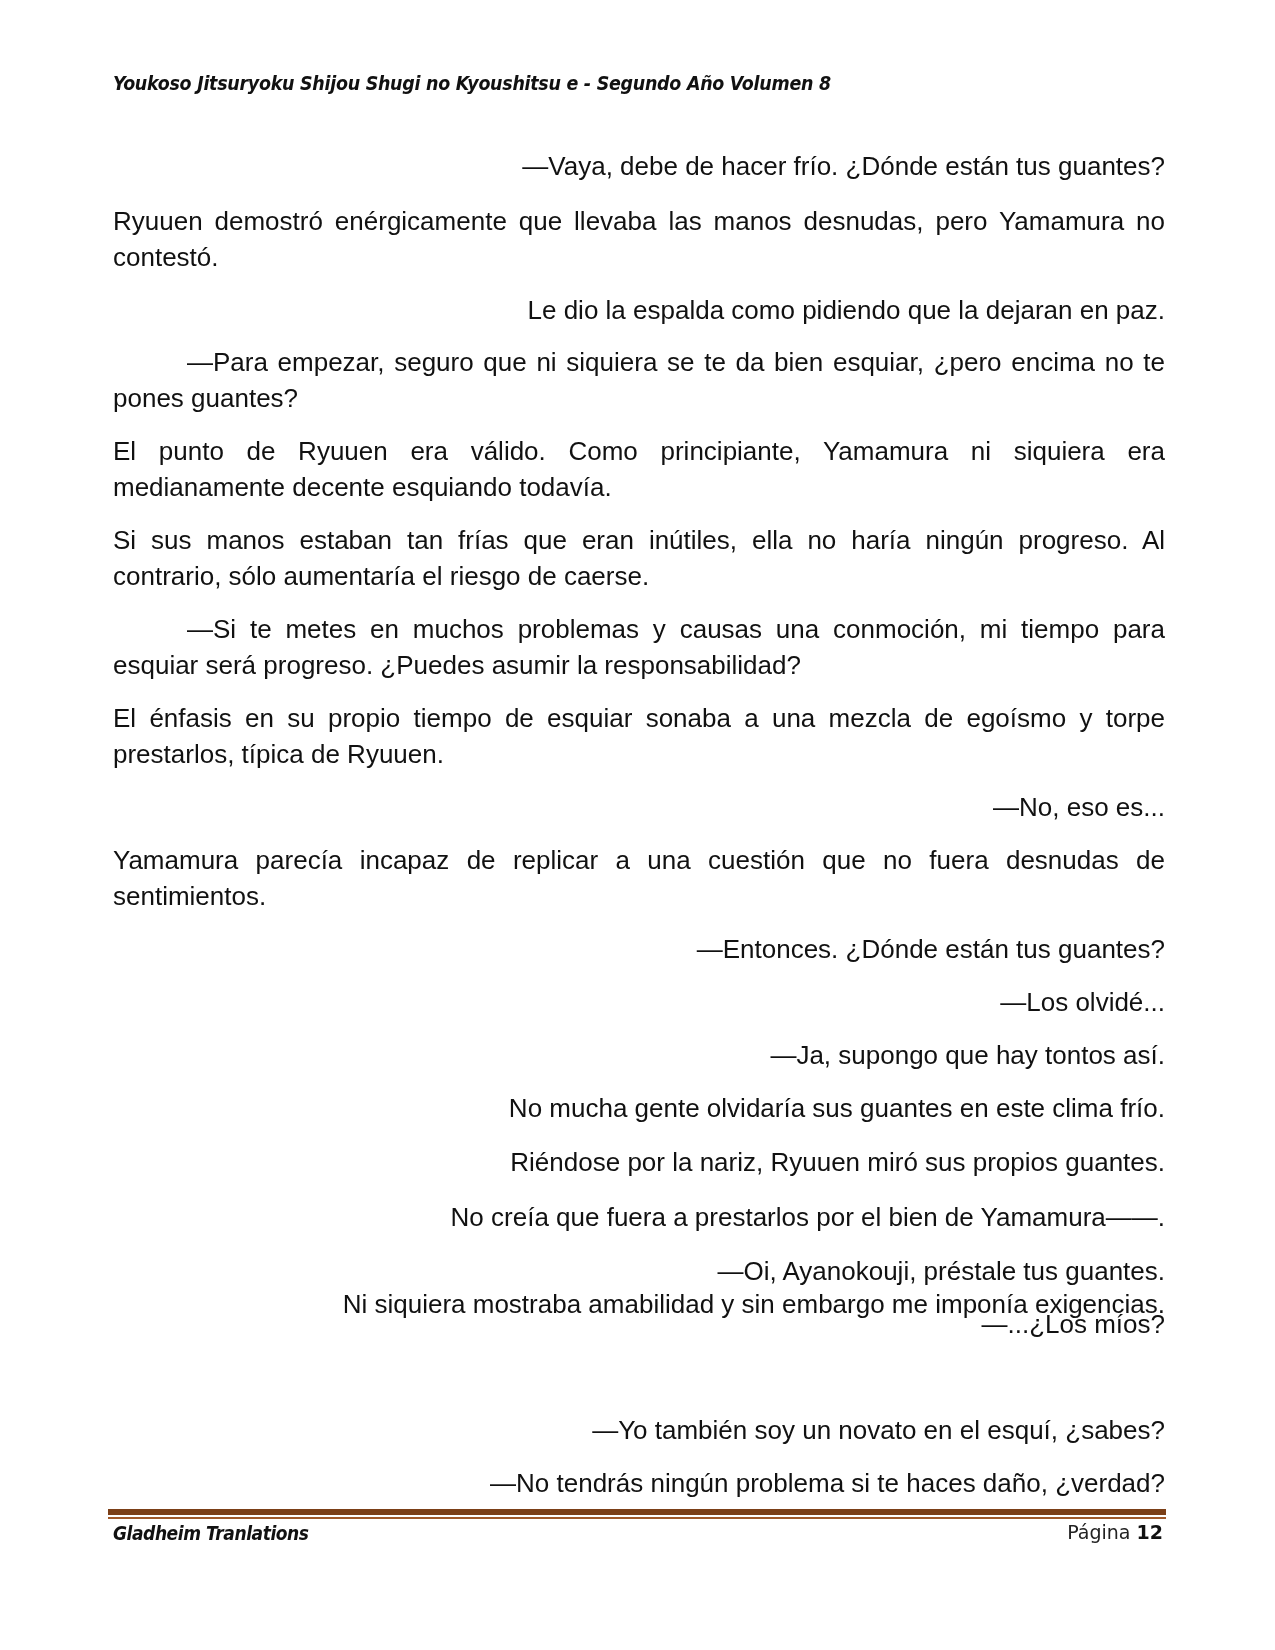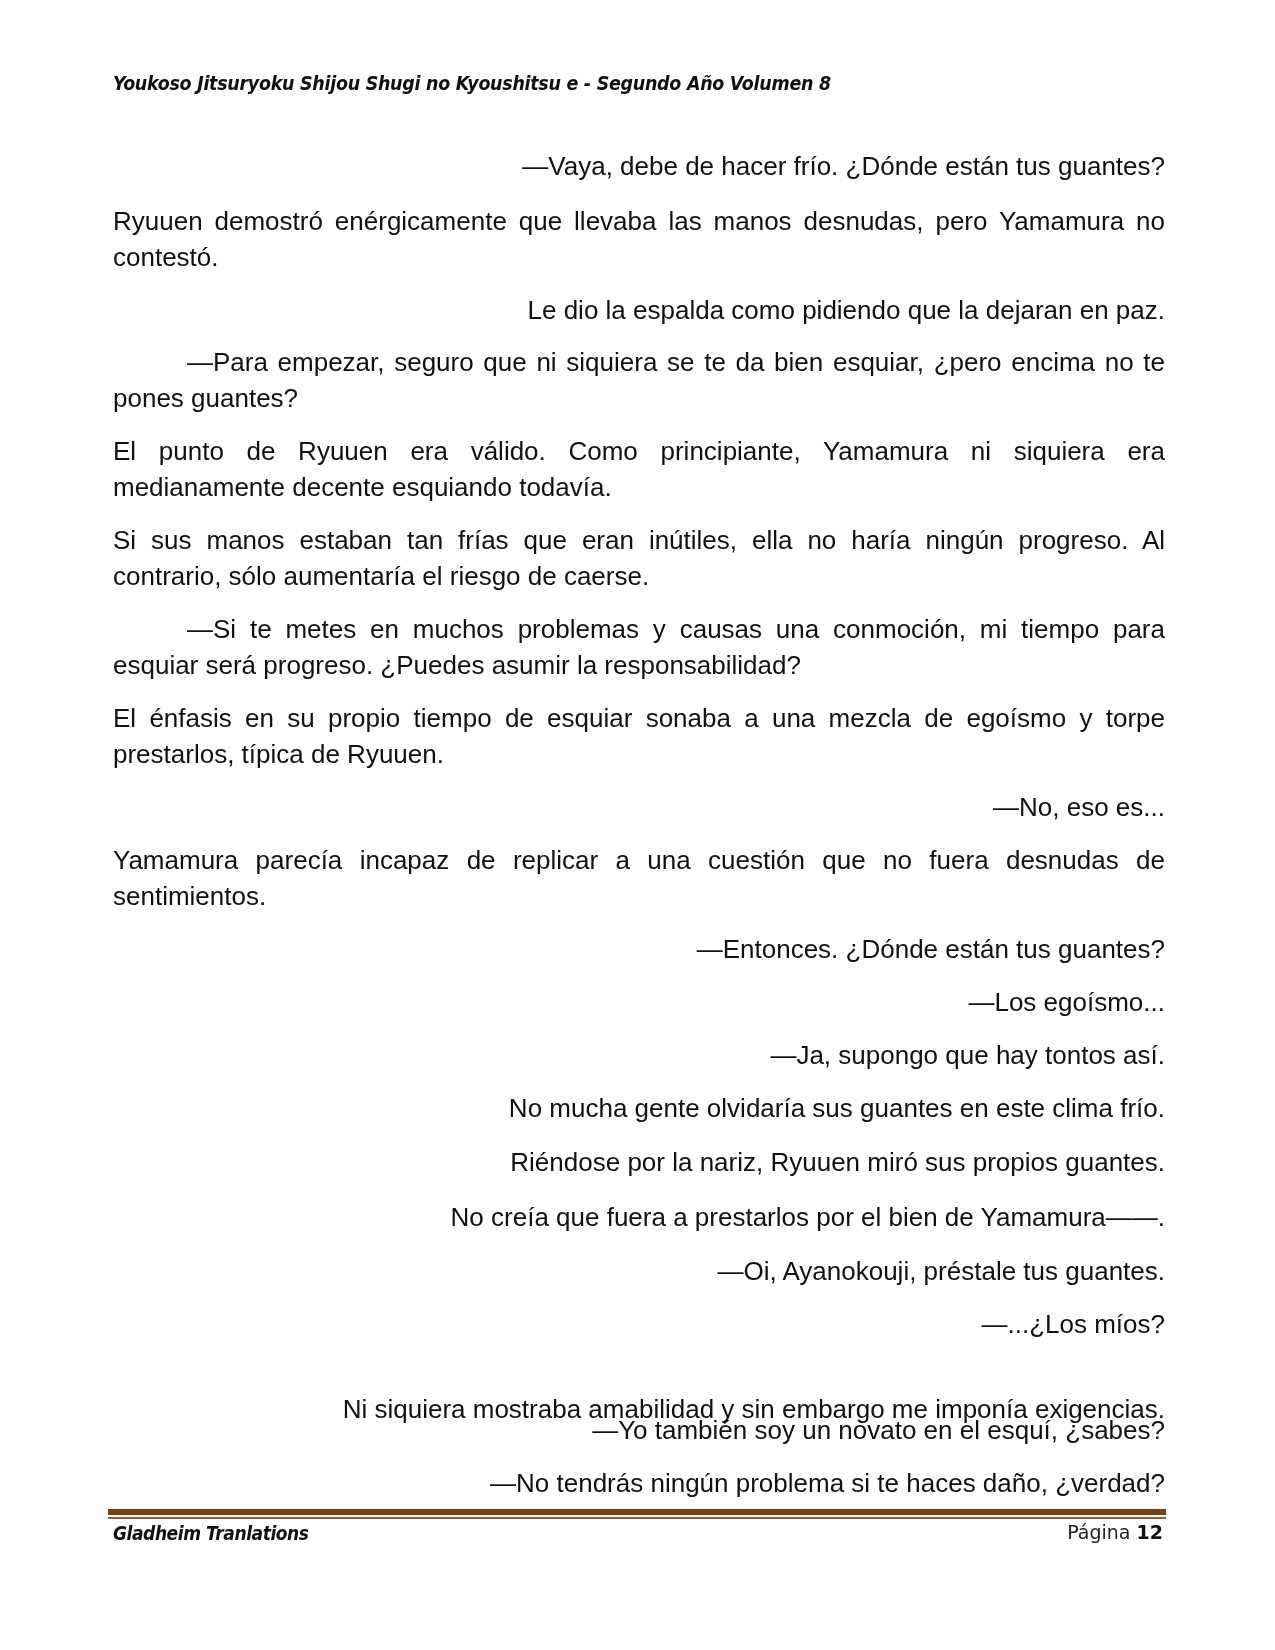--- a/index.html
+++ b/index.html
@@ -41,28 +41,28 @@
   <p class="para" style="top:203px;margin:0">Ryuuen demostró enérgicamente que llevaba las manos desnudas, pero Yamamura no contestó.</p>
   <p class="para single" style="top:292px;margin:0">Le dio la espalda como pidiendo que la dejaran en paz.</p>
   <p class="para indent" style="top:344px;margin:0">—Para empezar, seguro que ni siquiera se te da bien esquiar, ¿pero encima no te pones guantes?</p>
   <p class="para" style="top:433px;margin:0">El punto de Ryuuen era válido. Como principiante, Yamamura ni siquiera era medianamente decente esquiando todavía.</p>
   <p class="para" style="top:522px;margin:0">Si sus manos estaban tan frías que eran inútiles, ella no haría ningún progreso. Al contrario, sólo aumentaría el riesgo de caerse.</p>
   <p class="para indent" style="top:611px;margin:0">—Si te metes en muchos problemas y causas una conmoción, mi tiempo para esquiar será progreso. ¿Puedes asumir la responsabilidad?</p>
   <p class="para" style="top:700px;margin:0">El énfasis en su propio tiempo de esquiar sonaba a una mezcla de egoísmo y torpe prestarlos, típica de Ryuuen.</p>
   <p class="para indent single" style="top:789px;margin:0">—No, eso es...</p>
   <p class="para" style="top:842px;margin:0">Yamamura parecía incapaz de replicar a una cuestión que no fuera desnudas de sentimientos.</p>
   <p class="para indent single" style="top:931px;margin:0">—Entonces. ¿Dónde están tus guantes?</p>
-  <p class="para indent single" style="top:984px;margin:0">—Los egoísmo...</p>
+  <p class="para indent single" style="top:984px;margin:0">—Los olvidé...</p>
   <p class="para indent single" style="top:1037px;margin:0">—Ja, supongo que hay tontos así.</p>
   <p class="para single" style="top:1090px;margin:0">No mucha gente olvidaría sus guantes en este clima frío.</p>
   <p class="para single" style="top:1144px;margin:0">Riéndose por la nariz, Ryuuen miró sus propios guantes.</p>
   <p class="para single" style="top:1199px;margin:0">No creía que fuera a prestarlos por el bien de Yamamura——.</p>
   <p class="para indent single" style="top:1253px;margin:0">—Oi, Ayanokouji, préstale tus guantes.</p>
   <p class="para indent single" style="top:1306px;margin:0">—...¿Los míos?</p>
-  <p class="para single" style="top:1391px;margin:0">Ni siquiera mostraba amabilidad y sin embargo me imponía exigencias.</p>
+  <p class="para single" style="top:1286px;margin:0">Ni siquiera mostraba amabilidad y sin embargo me imponía exigencias.</p>
   <p class="para indent single" style="top:1412px;margin:0">—Yo también soy un novato en el esquí, ¿sabes?</p>
   <p class="para indent single" style="top:1465px;margin:0">—No tendrás ningún problema si te haces daño, ¿verdad?</p>
 </div>
 
 <div class="rule-thick"></div>
 <div class="rule-thin"></div>
 
 <div class="footer-left">Gladheim Tranlations</div>
 <div class="footer-right">
   <span>Página</span>

